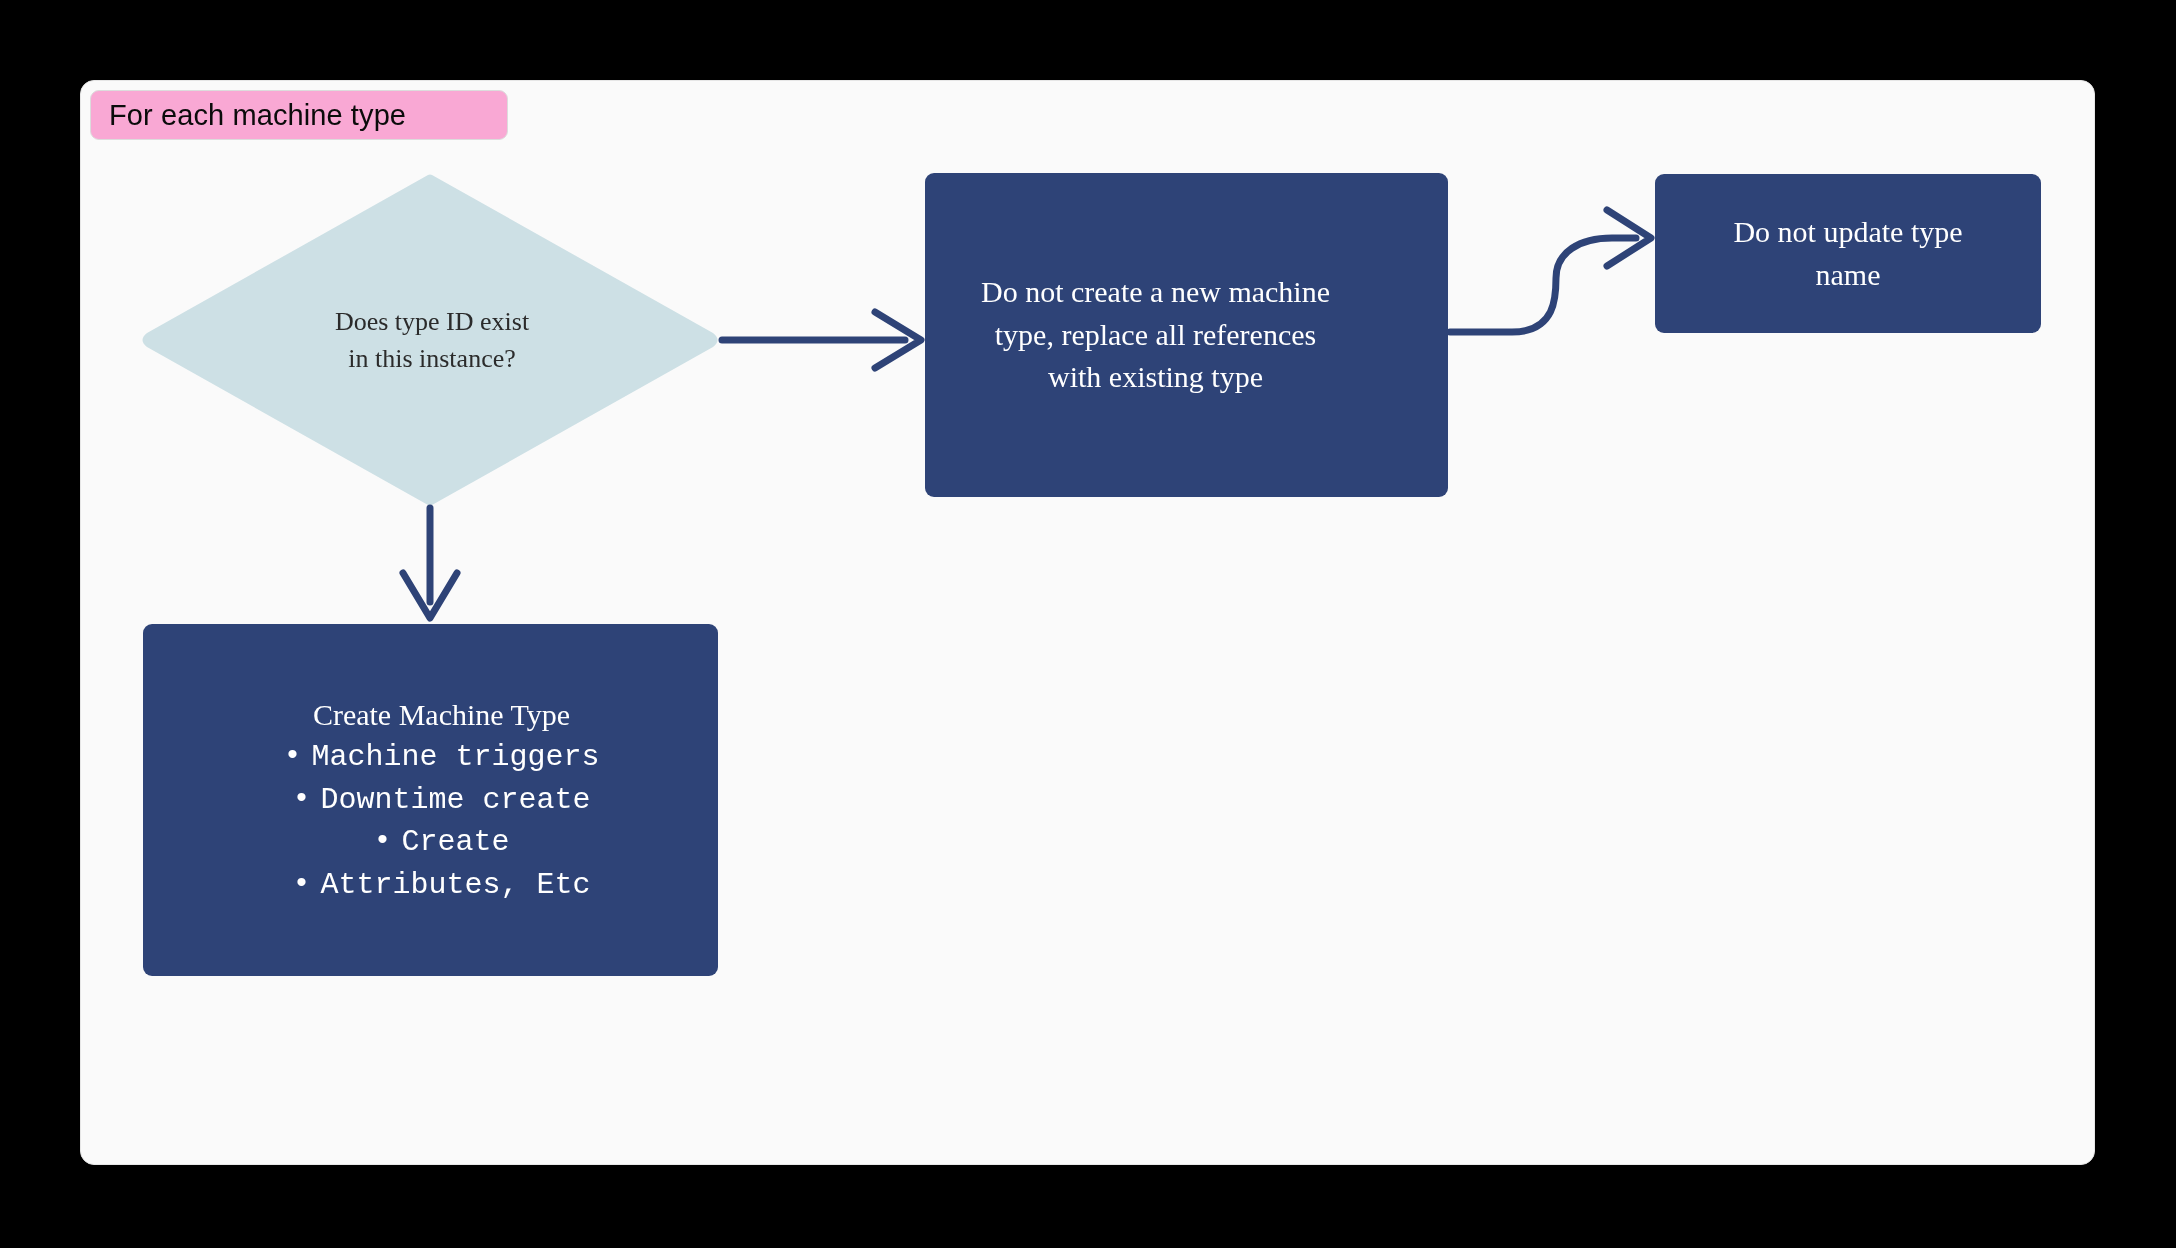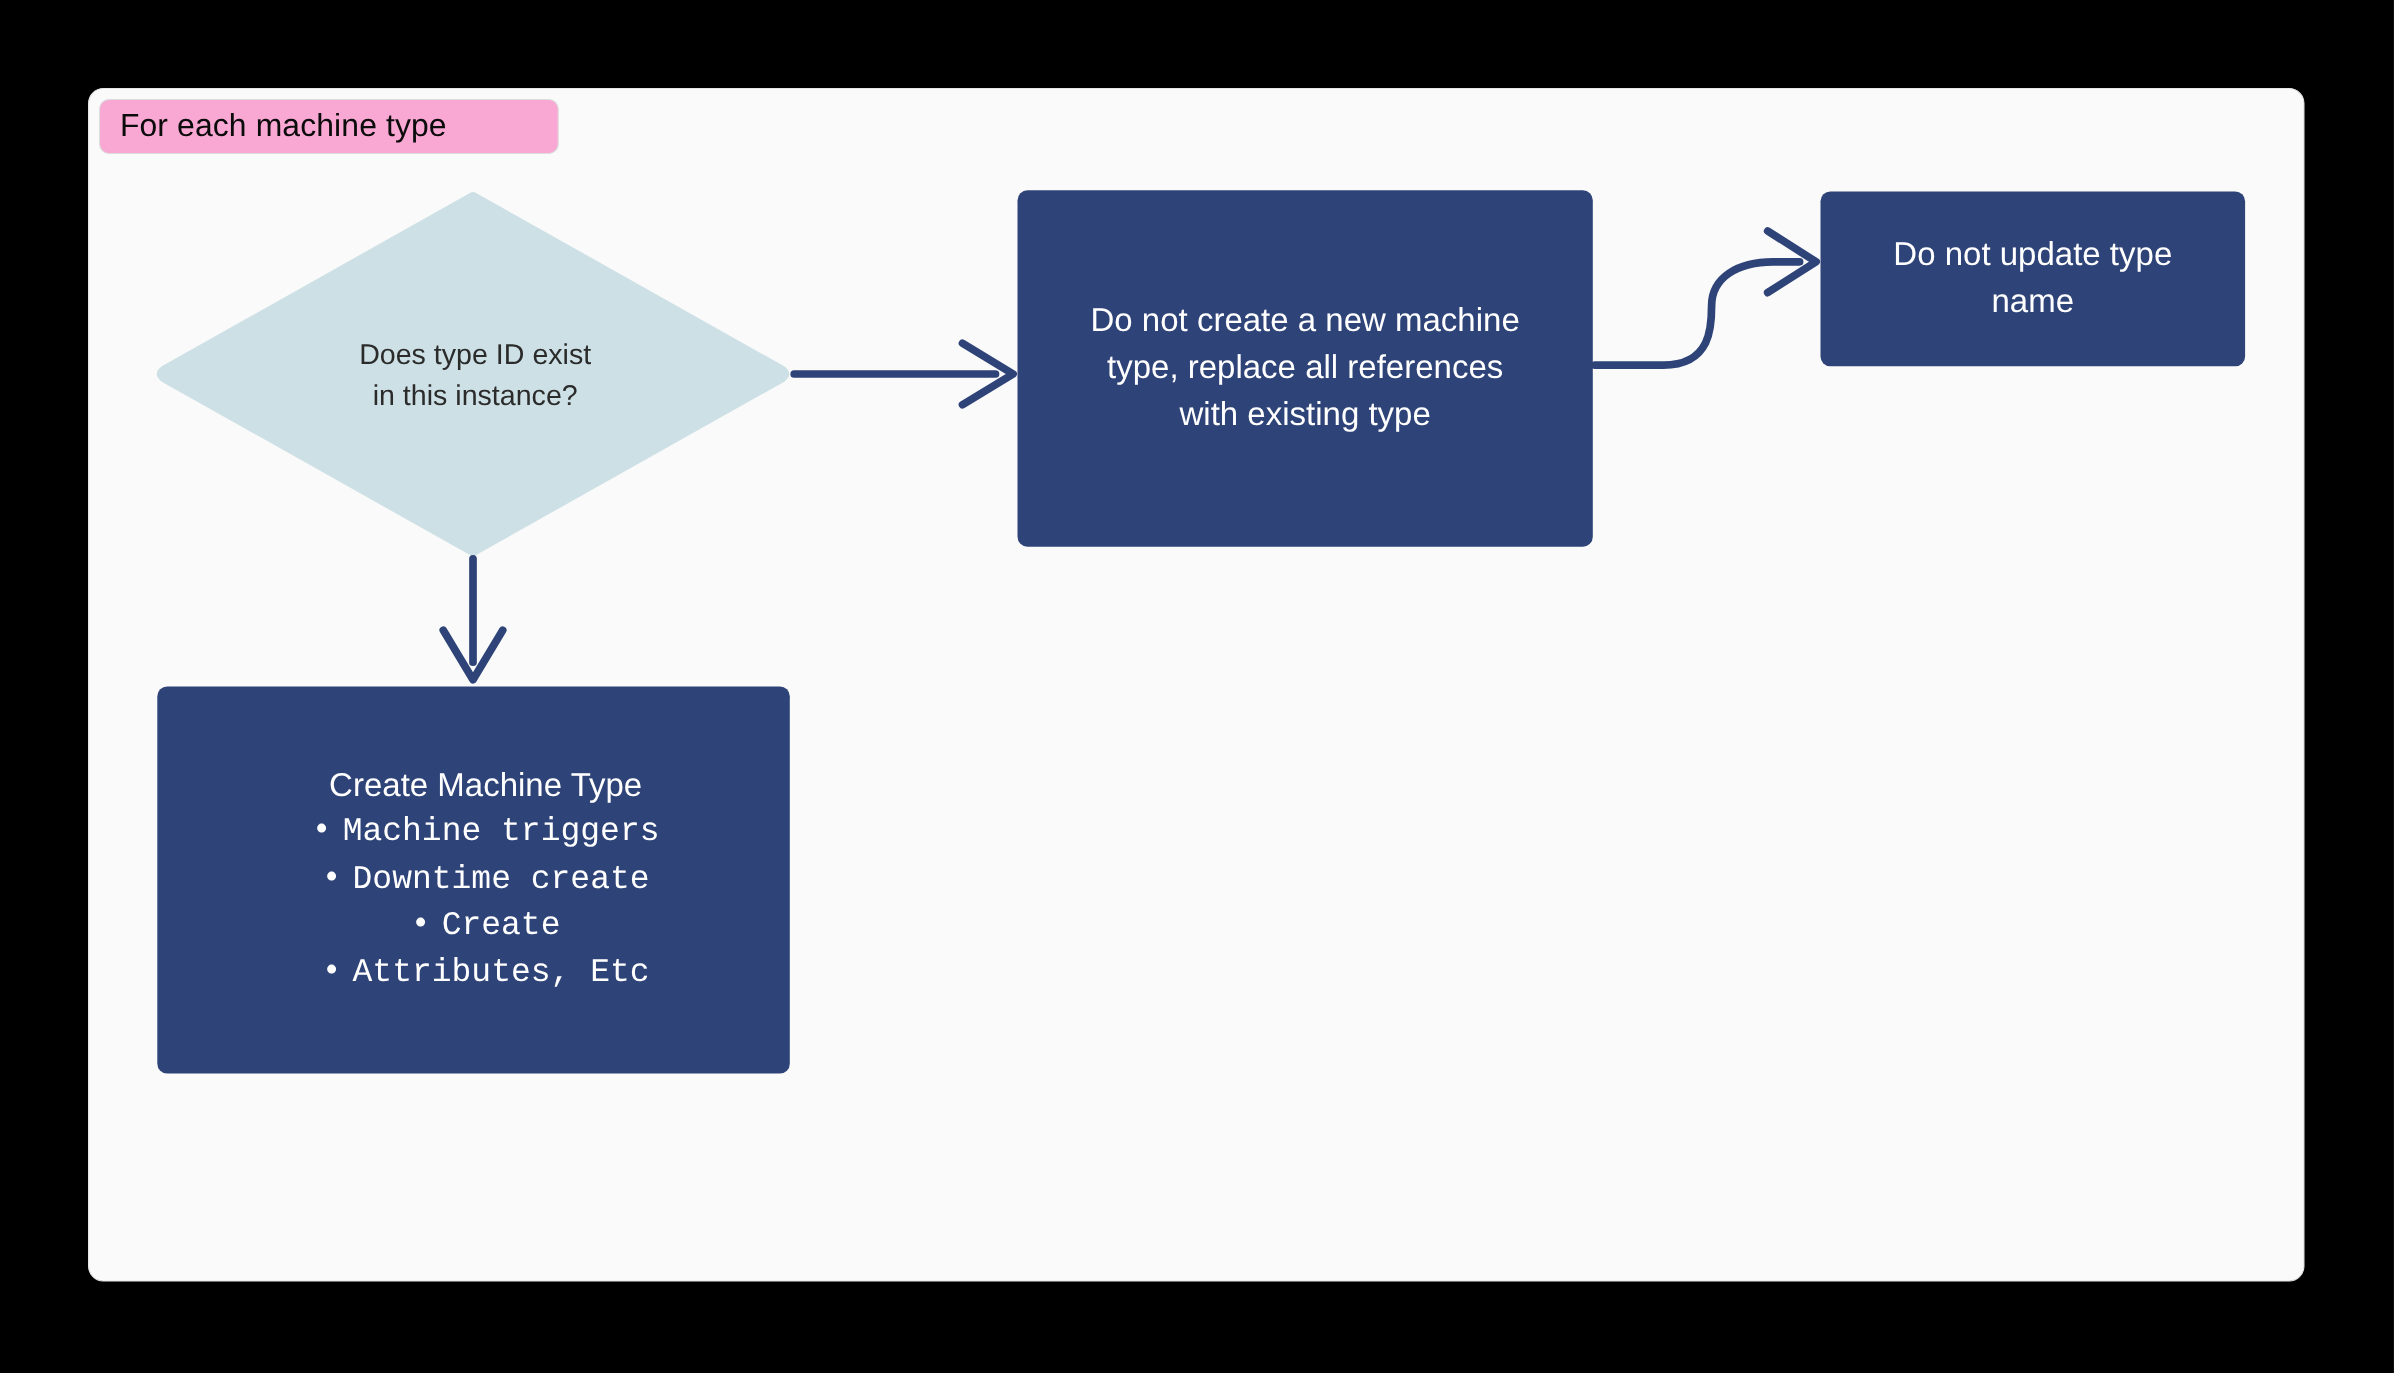--- a/index.html
+++ b/index.html
@@ -87,21 +87,21 @@
     color: #2b2b2b;
   }
 
   .box-label {
     color: #ffffff;
     font-size: 30px;
     line-height: 1.42;
   }
 
   .label-replace {
-    left: 925px;
+    left: 894px;
     top: 173px;
     width: 523px;
     height: 324px;
     padding: 0 22px;
   }
 
   .label-noupdate {
     left: 1655px;
     top: 174px;
     width: 386px;
@@ -110,21 +110,21 @@
   }
 
   .label-create {
     left: 154px;
     top: 624px;
     width: 575px;
     height: 352px;
     padding: 0 20px;
   }
 
-  .node-line { display: block; }
+  .node-line { display: block; font-family: Liberation Serif, serif; }
 
   .bullets {
     list-style: none;
     margin: 0;
     padding: 0;
   }
   .bullets li {
     display: block;
     white-space: nowrap;
     font-family: Liberation Mono, monospace;

